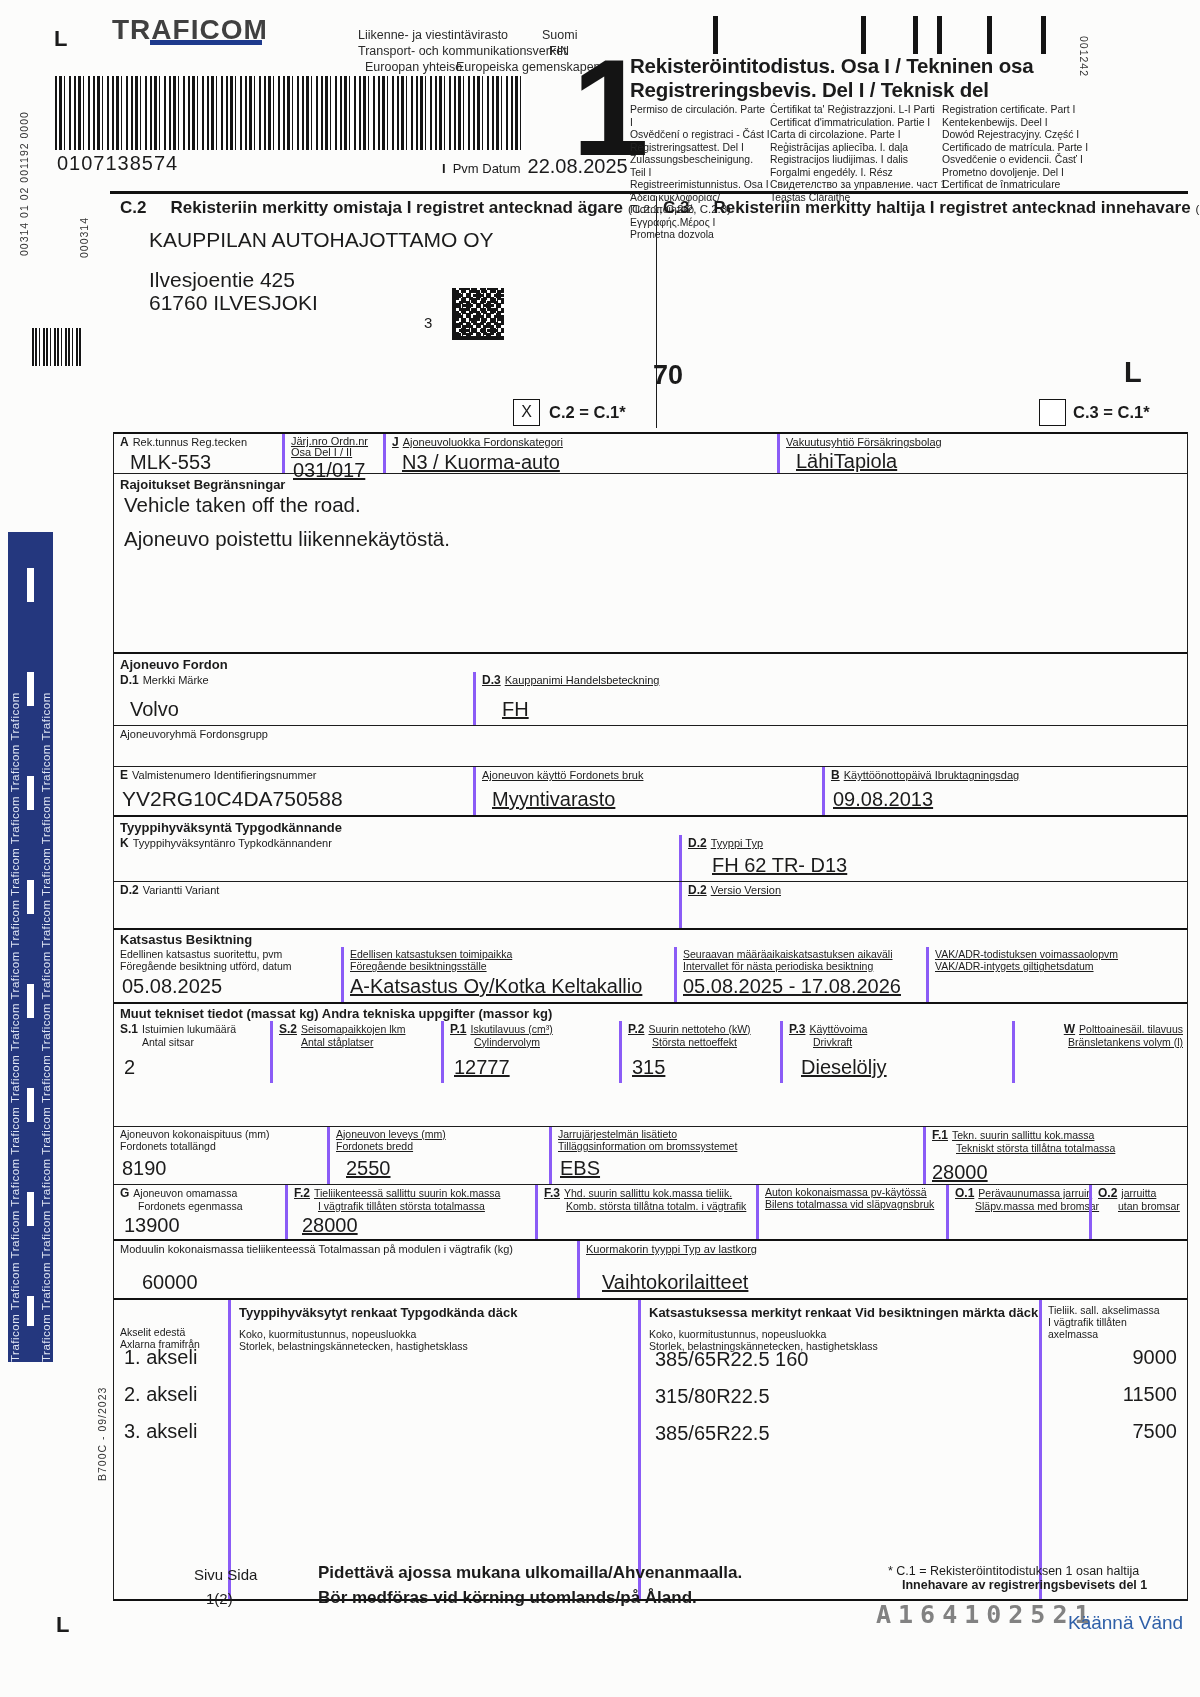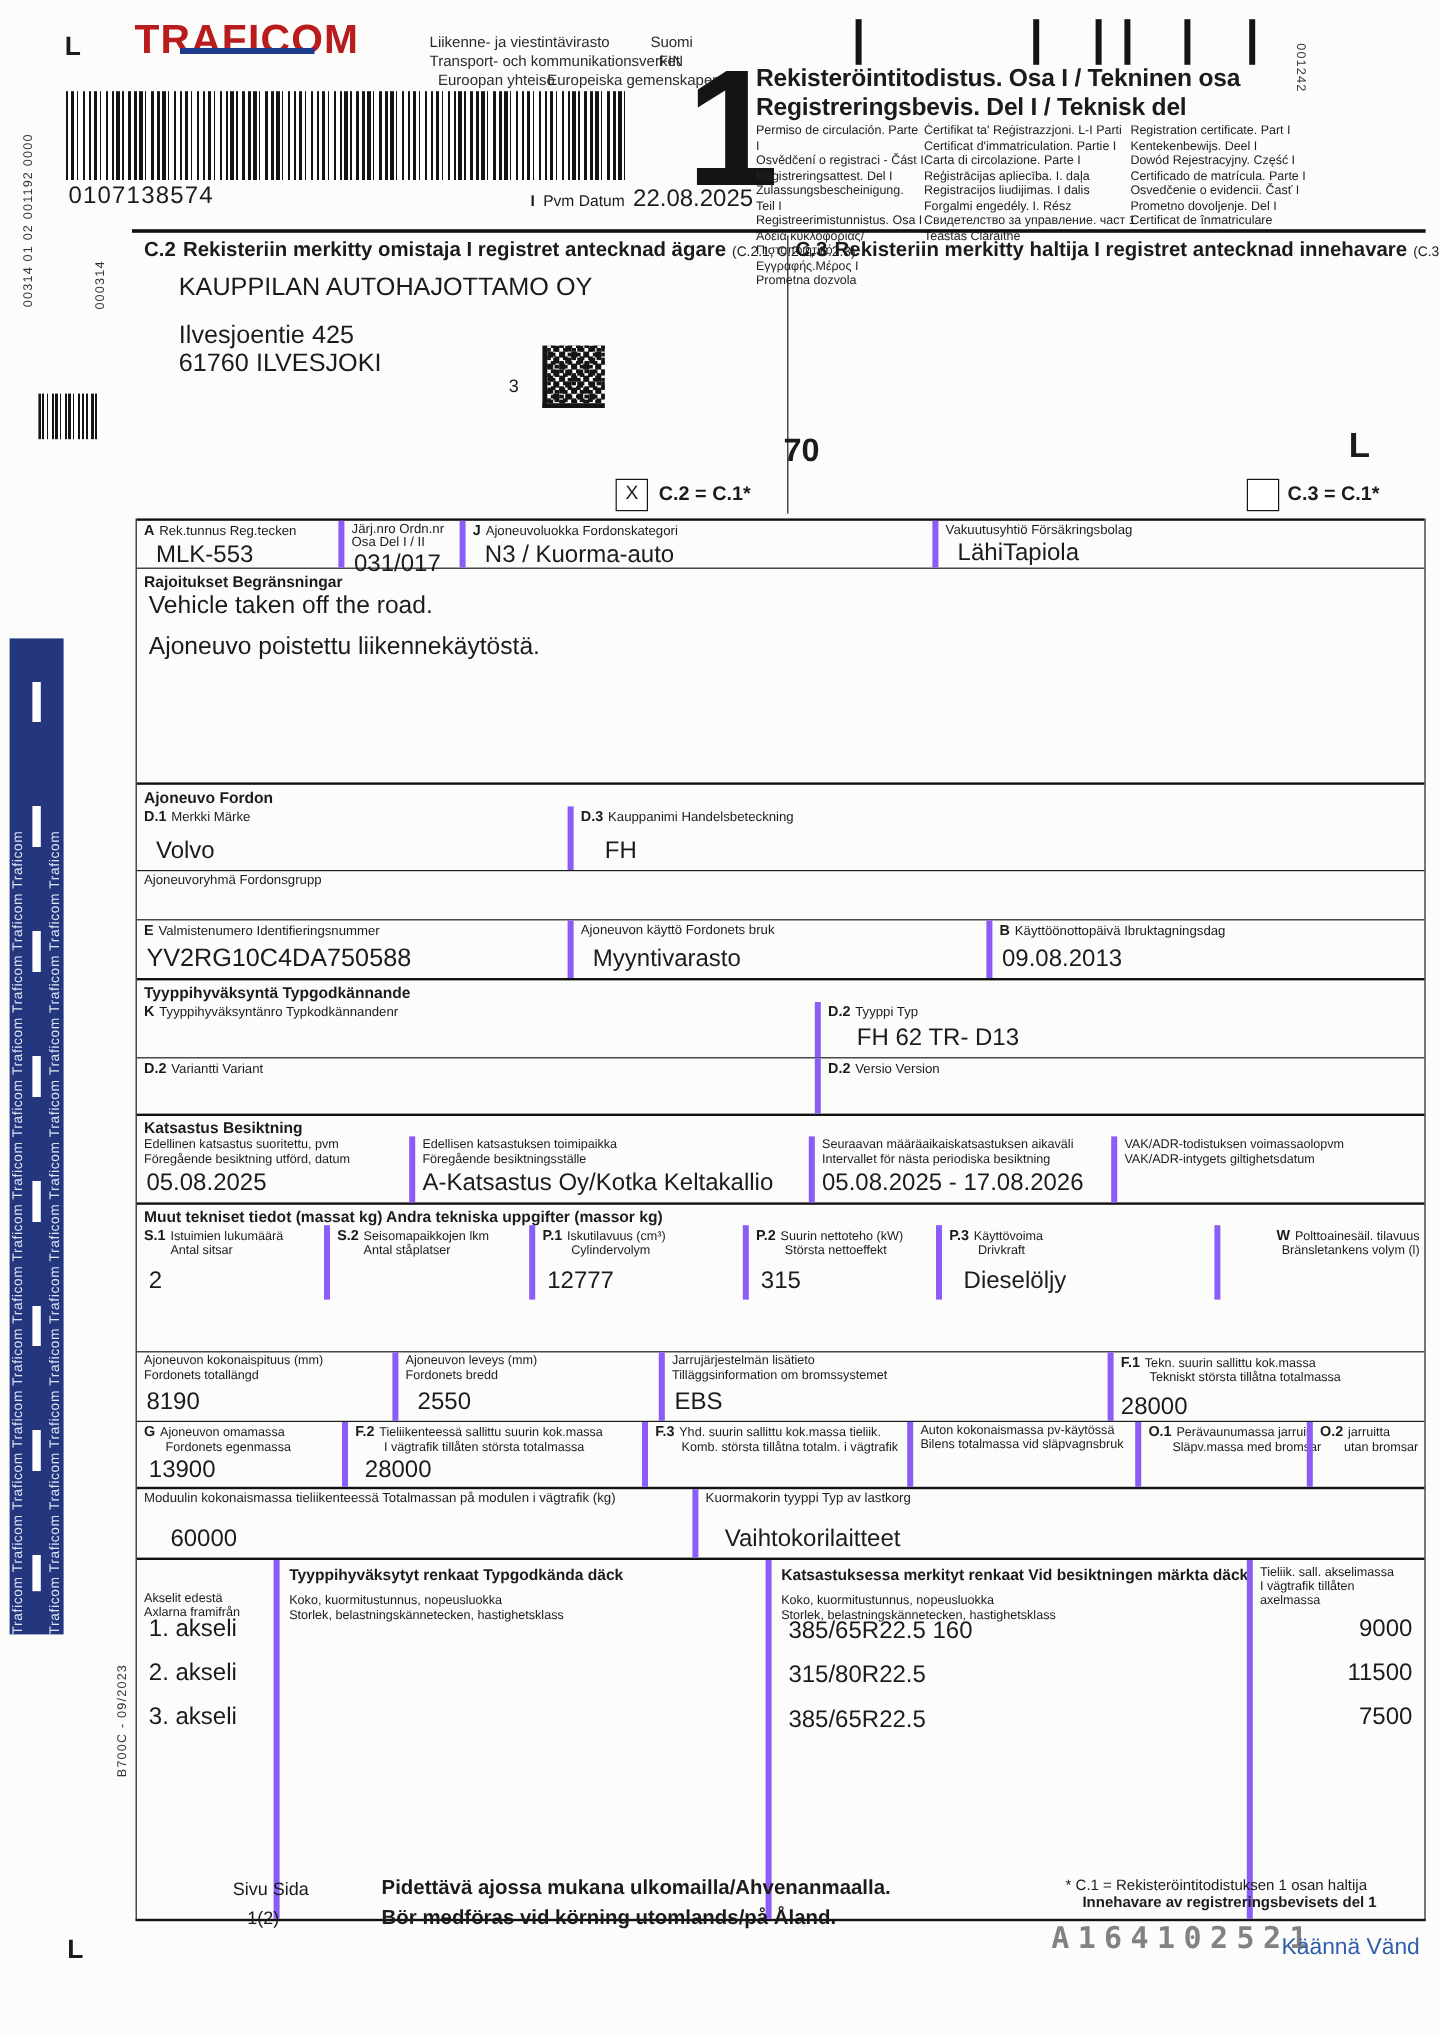--- a/index.html
+++ b/index.html
@@ -3,21 +3,21 @@
 <meta charset="utf-8">
 <style>
   html,body{margin:0;padding:0;background:#e9e9e7;}
   .page{position:relative;width:1200px;height:1697px;background:#fcfcfb;margin:0 auto;
         font-family:"Liberation Sans",sans-serif;color:#1b1b1b;overflow:hidden;}
   .abs{position:absolute;}
   .nw{white-space:nowrap;}
 
   
   .corner-l{font-size:22px;font-weight:bold;}
-  .logo{font-size:34px;font-weight:900;color:#b91c1c;letter-spacing:1px;line-height:1;}
+  .logo{font-size:28px;font-weight:900;color:#404040;letter-spacing:1px;line-height:1;}
   .logo-bar{background:#1e3a8c;height:5px;}
   .agency{font-size:12.5px;color:#2b2b2b;}
   .tick{width:5px;height:38px;background:#141414;}
   .vtext{writing-mode:vertical-rl;font-size:10.5px;color:#333;letter-spacing:1px;}
   .vtext.flip{transform:rotate(180deg);}
   .barcode{background:repeating-linear-gradient(90deg,#151515 0 2px,#fff 2px 4px,#151515 4px 7px,#fff 7px 9px,#151515 9px 10px,#fff 10px 14px,#151515 14px 16px,#fff 16px 19px);}
   .barcode-num{font-size:20px;letter-spacing:1px;}
   .smallbars{background:repeating-linear-gradient(90deg,#151515 0 2px,#fff 2px 3px,#151515 3px 5px,#fff 5px 7px,#151515 7px 8px,#fff 8px 11px);}
   .dm{background:
       repeating-conic-gradient(#141414 0 25%,transparent 0 50%) 0 0/10px 10px,
@@ -26,40 +26,40 @@
   .bignum{font-size:138px;font-weight:900;line-height:.8;color:#141414;}
   .title-line{font-size:20.5px;font-weight:bold;letter-spacing:-.2px;}
   .langcol{font-size:10.4px;line-height:12.55px;color:#222;}
   .thickline{background:#111;}
   .datebox{display:flex;align-items:baseline;gap:7px;}
   .datebox .k{font-weight:bold;font-size:13px;}
   .datebox .l{font-size:13px;}
   .datebox .v{font-size:20px;}
 
   
-  .sechead .c{font-size:17px;font-weight:bold;padding-right:6px;}
+  .sechead .c{font-size:17px;font-weight:bold;padding-right:24px;}
   .sechead .t{font-size:17px;font-weight:bold;padding-right:5px;}
   .sechead .r{font-size:11.5px;}
   .bigval{font-size:21px;}
   .divline{background:#1c1c1c;}
   .cb{width:25px;height:25px;border:1.6px solid #141414;text-align:center;line-height:24px;font-size:16px;background:#fff;}
   .cb-lab{font-size:16.5px;font-weight:bold;}
   .b70{font-size:27px;font-weight:bold;}
   .bL{font-size:29px;font-weight:bold;}
 
   
   .ftable{position:absolute;left:113px;top:432px;width:1075px;box-sizing:border-box;
           border-left:1px solid #1d1d1d;border-right:1px solid #1d1d1d;border-bottom:2.5px solid #111;}
   .frow{display:flex;box-sizing:border-box;border-top:1px solid #1d1d1d;}
   .frow.thick{border-top:2.5px solid #111;}
   .fsec{display:flex;flex-direction:column;box-sizing:border-box;border-top:2.5px solid #111;}
   .fsec .cells{display:flex;flex:1;}
   .shead{font-size:13px;font-weight:bold;padding:3px 0 0 6px;}
   .cell{position:relative;display:flex;flex-direction:column;box-sizing:border-box;min-width:0;}
-  .bl{border-left:5px solid #8b5cf6;}
+  .bl{border-left:3px solid #8b5cf6;text-decoration:underline;}
   .lab{font-size:11px;line-height:1.14;padding:2px 4px 0 6px;}
   .lab .k{font-weight:bold;font-size:12px;padding-right:4px;}
   .lab.sm{font-size:10.5px;}
   .val{font-size:20px;line-height:1.05;padding:2px 0 2px 16px;}
   .val.bot{margin-top:auto;padding-bottom:5px;}
   .restrict-line{font-size:20.5px;line-height:1.25;padding-left:10px;}
 
   
   .tcell-item{position:absolute;font-size:20px;}
   .tcell-lab{position:absolute;font-size:10.5px;line-height:1.15;}

